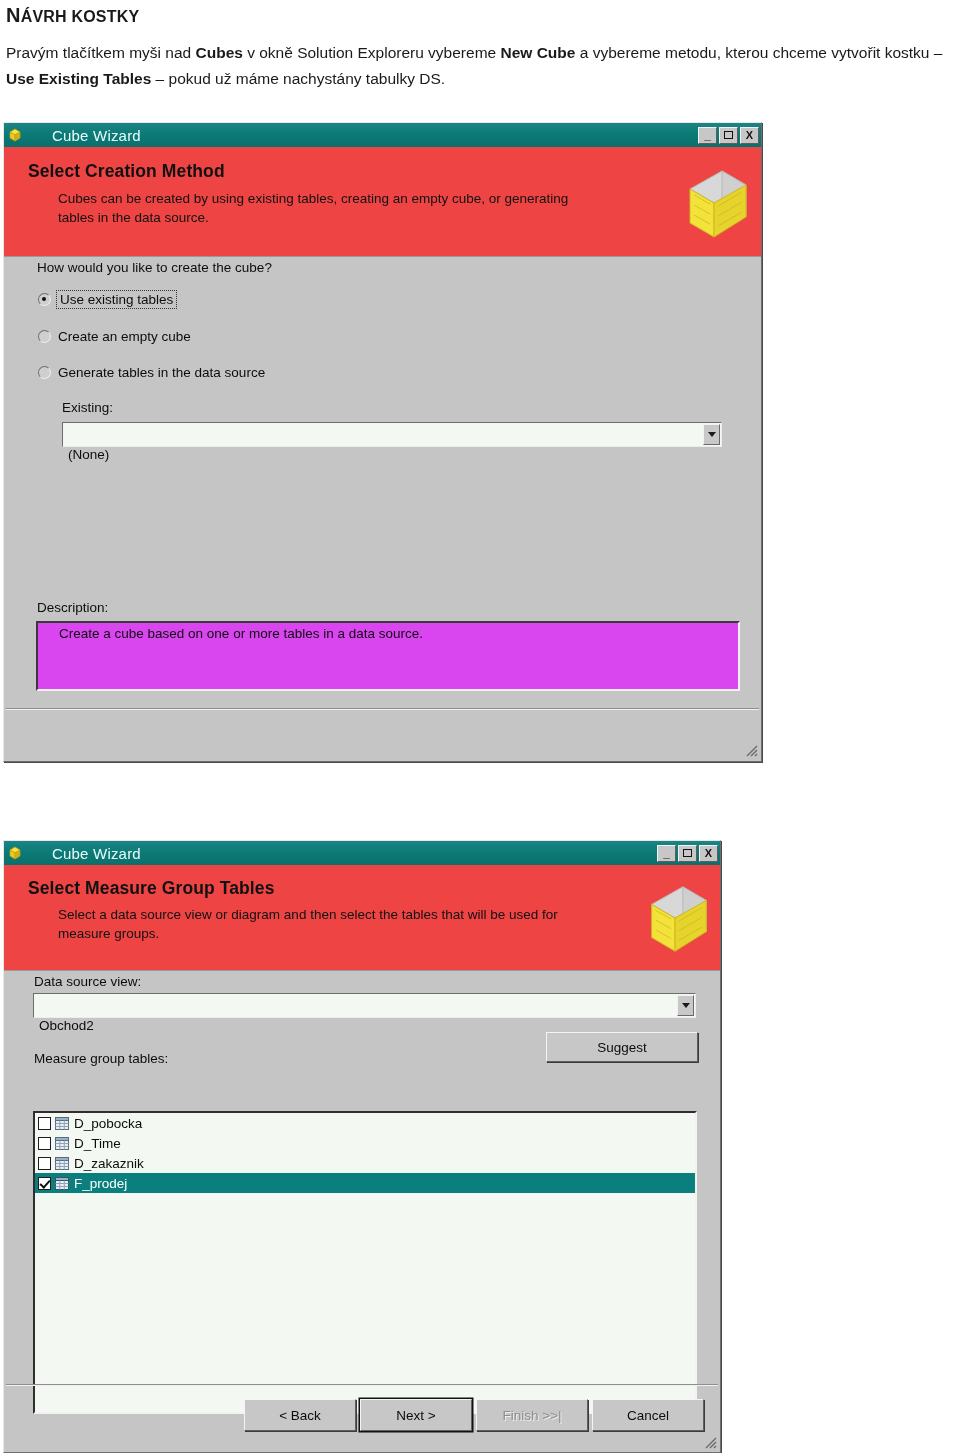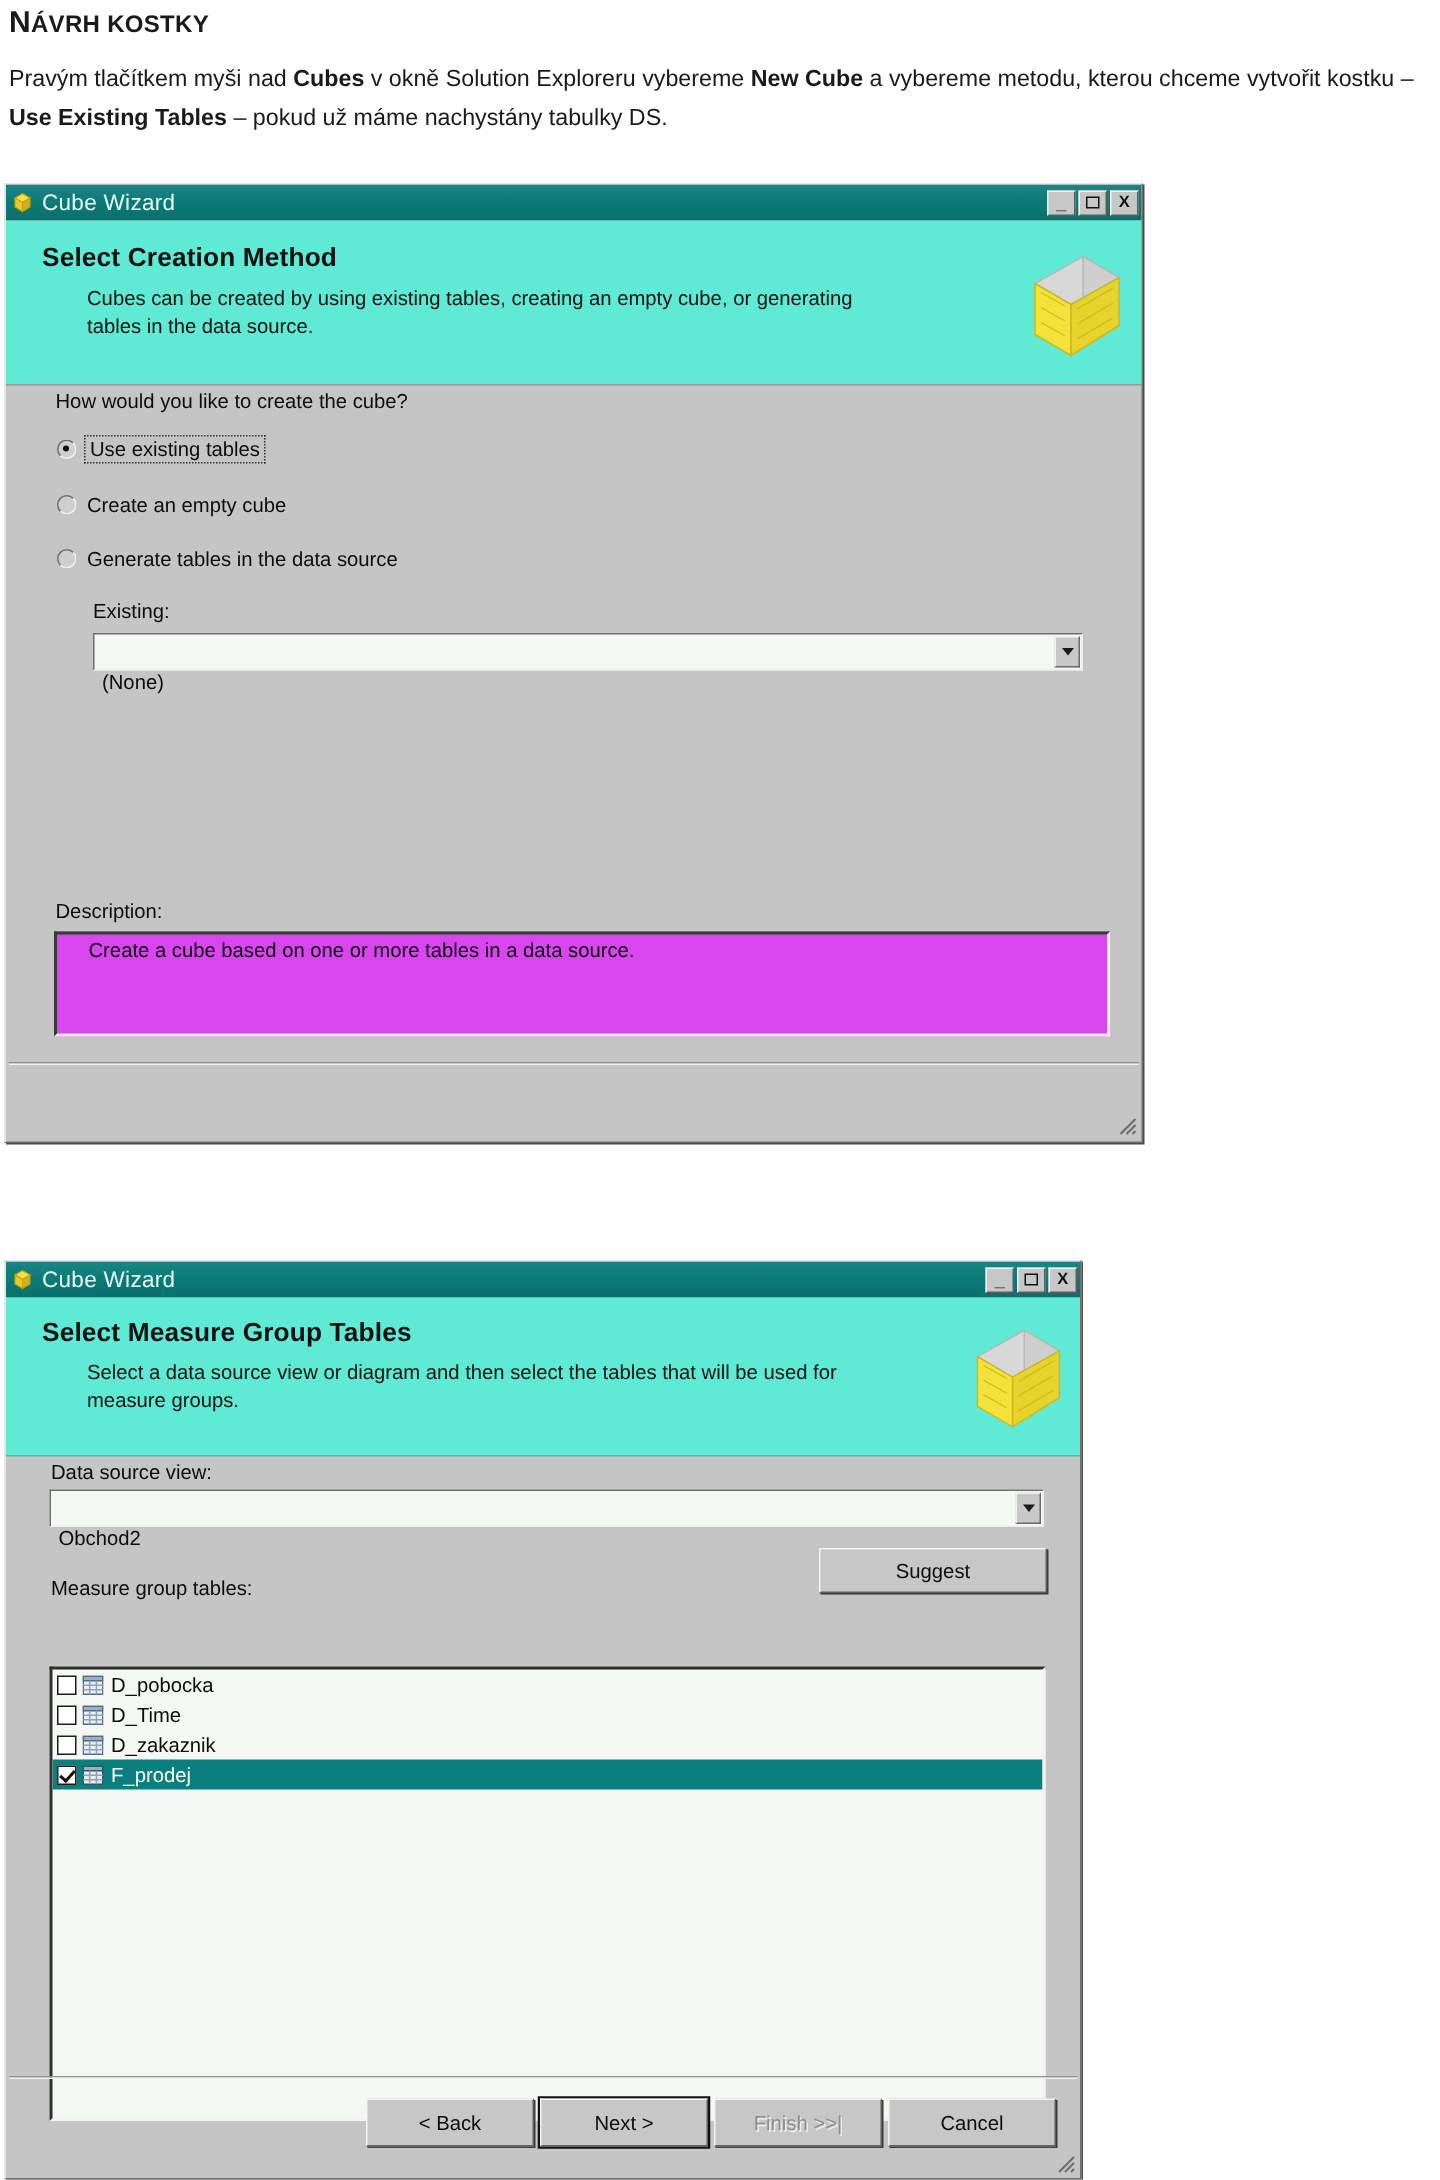--- a/index.html
+++ b/index.html
@@ -45,38 +45,38 @@
 
   .titlebar {
     position: absolute; left: 0; top: 0; right: 0; height: 24px;
     background: linear-gradient(to bottom,#1c8585 0%, #0c7b77 45%, #0a6f6c 100%);
     display: flex; align-items: center; padding: 0 2px 0 3px;
   }
   .tb-icon { width: 16px; height: 16px; position: relative; margin-right: 5px; flex: none; }
   .tb-icon svg { display:block; }
   .tb-title {
     color: #eafdfd; font-size: 15px; font-weight: 500;
-    white-space: nowrap; letter-spacing: .2px;
+    white-space: nowrap; letter-spacing: .2px; margin-left: 24px;
   }
   .tb-spacer { flex: 1 1 auto; }
   .tb-btns { display: flex; gap: 2px; align-items: center; }
   .tb-btn {
     width: 19px; height: 17px; background: #c7c7c7;
     border-top: 1px solid #f2f2f2; border-left: 1px solid #f2f2f2;
     border-right: 1px solid #5d5d5d; border-bottom: 1px solid #5d5d5d;
     display: flex; align-items: center; justify-content: center;
     font-size: 11px; line-height: 1; color: #111; font-weight: 700;
     font-family: "Liberation Sans", sans-serif;
   }
   .tb-btn.min { align-items: flex-end; padding-bottom: 2px; font-size: 12px; }
   .tb-btn .sq { width: 9px; height: 8px; border: 1.5px solid #111; }
 
   
   .hdr {
-    position: absolute; left: 0; right: 0; background: #5eead4;
+    position: absolute; left: 0; right: 0; background: #ef4444;
     border-bottom: 1px solid #9a9a9a;
     text-decoration: underline;
   }
   .hdr-title {
     position: absolute; font-size: 17.5px; font-weight: 700; color: #111;
     letter-spacing: .1px; white-space: nowrap;
   }
   .hdr-sub {
     position: absolute; font-size: 13.5px; color: #111; line-height: 19px;
   }

